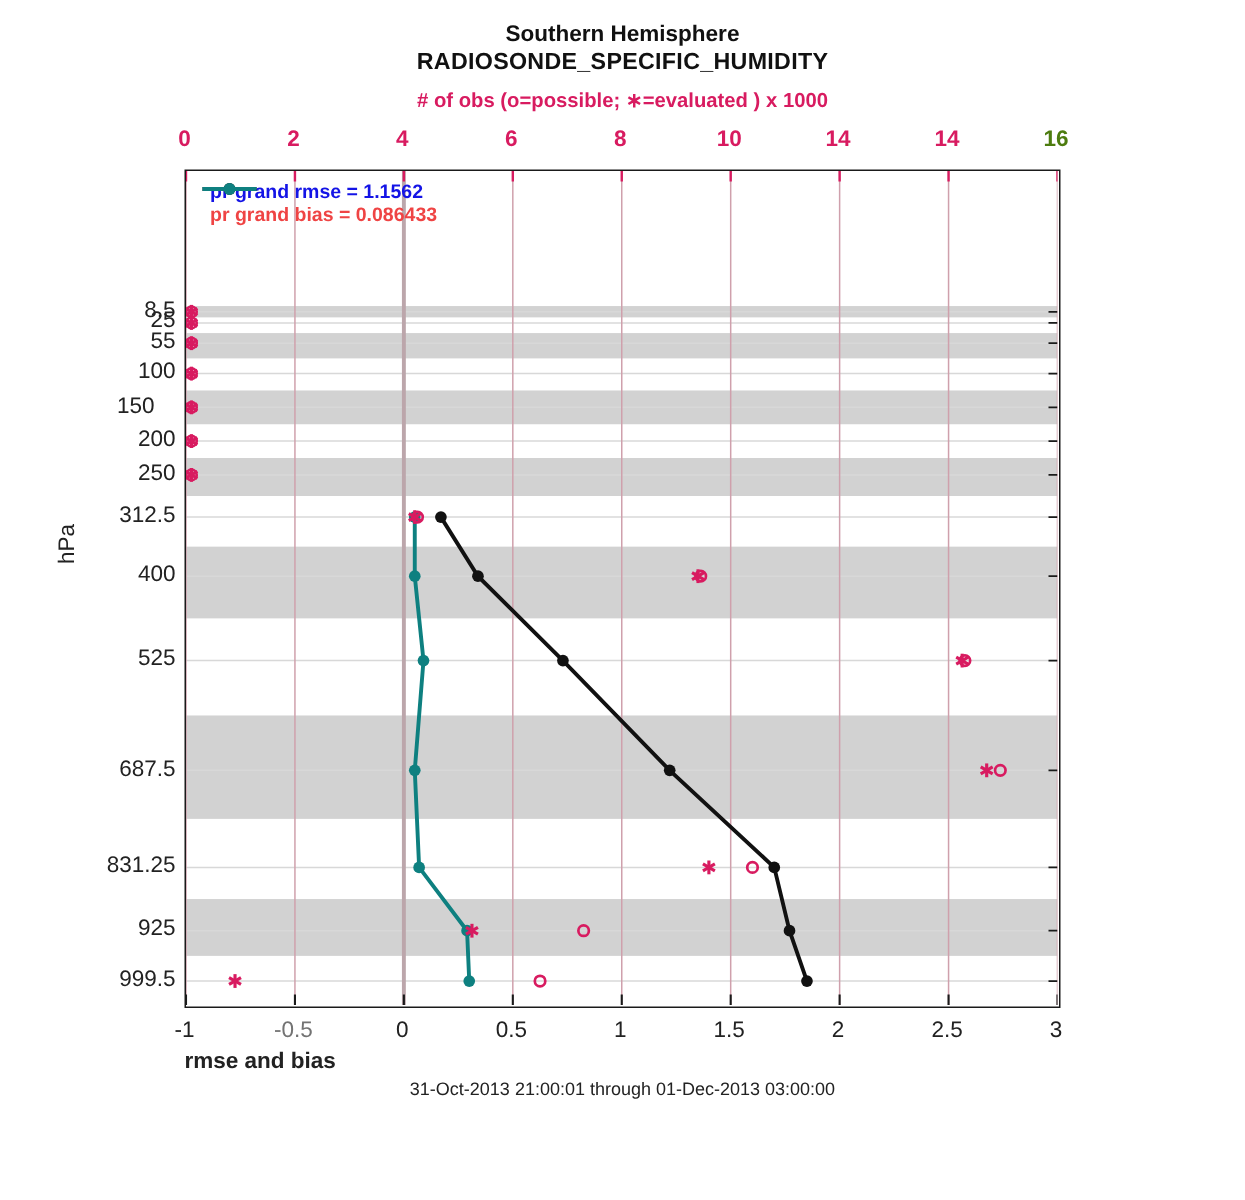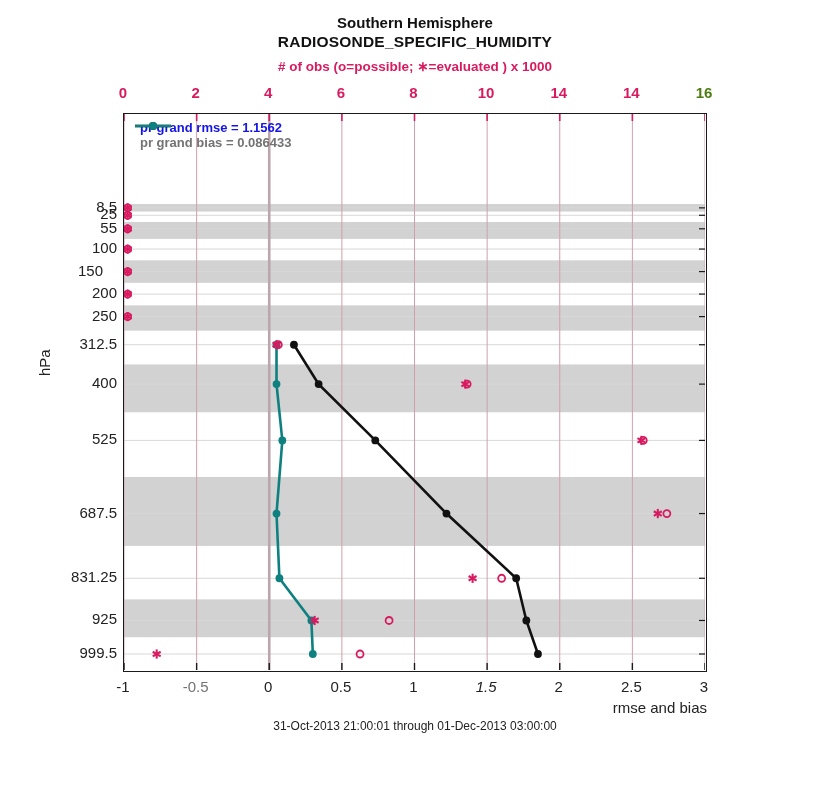--- a/index.html
+++ b/index.html
@@ -10,21 +10,21 @@
   .ttl2{top:33px;left:123px;width:584px;text-align:center;font-size:15.5px;font-weight:bold;color:#111;letter-spacing:.2px;}
   .ttl3{top:58px;left:123px;width:584px;text-align:center;font-size:13.5px;font-weight:bold;}
   .tick-label{font-size:15px;text-align:center;}
   .ytick-label{font-size:15px;text-align:right;color:#222;}
   .plot{left:123px;top:113px;width:584px;height:559px;border:1.6px solid #1a1a1a;box-sizing:border-box;}
   .plot svg{position:absolute;left:0;top:0;}
   .legend{left:10px;top:6px;}
   .legend-row{display:flex;align-items:center;height:15px;}
   .legend-row span{font-size:13px;font-weight:bold;margin-left:6px;white-space:nowrap;}
   .ylab{left:36px;top:376px;font-size:15px;color:#222;transform:rotate(-90deg);transform-origin:left top;}
-  .xlab{top:699px;left:123px;width:584px;text-align:right;font-size:15px;color:#222;}
+  .xlab{top:699px;left:123px;width:584px;text-align:left;font-size:15px;color:#222;font-weight:bold;}
   .date{top:719px;left:63px;width:704px;text-align:center;font-size:12px;color:#222;}
   .footer{top:768px;left:0;width:830px;text-align:center;font-size:8px;color:#222;}
 </style>
 </head>
 <body>
 
 <div class="canvas">
 
   <div class="abs ttl1">Southern Hemisphere</div>
   <div class="abs ttl2">RADIOSONDE_SPECIFIC_HUMIDITY</div>
@@ -180,42 +180,42 @@
           <line id="ls0" x1="1" y1="6" x2="37" y2="6" stroke-width="2.6" stroke="#111111"></line>
           <circle id="lc0" cx="19" cy="6" r="4" fill="#111111"></circle>
         </svg>
         <span id="lt0" style="color: rgb(20, 20, 230);">pr grand rmse = 1.1562</span>
       </div>
       <div class="legend-row">
         <svg width="38" height="12">
           <line id="ls1" x1="1" y1="6" x2="37" y2="6" stroke-width="2.6" stroke="#0E8080"></line>
           <circle id="lc1" cx="19" cy="6" r="4" fill="#0E8080"></circle>
         </svg>
-        <span id="lt1" style="color: #737373;">pr grand bias = 0.086433</span>
+        <span id="lt1" style="color: #ef4444;">pr grand bias = 0.086433</span>
       </div>
     </div>
   </div>
 
   <div class="abs xlab">rmse and bias</div>
   <div class="abs date">31-Oct-2013 21:00:01 through 01-Dec-2013 03:00:00</div>
 <div class="abs tick-label" style="left: 98px; top: 84px; width: 50px; color: rgb(216, 27, 96); font-weight: bold;">0</div>
     <div class="abs tick-label" style="left: 170.625px; top: 84px; width: 50px; color: rgb(216, 27, 96); font-weight: bold;">2</div>
     <div class="abs tick-label" style="left: 243.25px; top: 84px; width: 50px; color: rgb(216, 27, 96); font-weight: bold;">4</div>
     <div class="abs tick-label" style="left: 315.875px; top: 84px; width: 50px; color: rgb(216, 27, 96); font-weight: bold;">6</div>
     <div class="abs tick-label" style="left: 388.5px; top: 84px; width: 50px; color: rgb(216, 27, 96); font-weight: bold;">8</div>
     <div class="abs tick-label" style="left: 461.125px; top: 84px; width: 50px; color: rgb(216, 27, 96); font-weight: bold;">10</div>
     <div class="abs tick-label" style="left: 533.75px; top: 84px; width: 50px; color: rgb(216, 27, 96); font-weight: bold;">14</div>
     <div class="abs tick-label" style="left: 606.375px; top: 84px; width: 50px; color: rgb(216, 27, 96); font-weight: bold;">14</div>
     <div class="abs tick-label" style="left: 679px; top: 84px; width: 50px; color: #4d7c0f; font-weight: bold;">16</div>
     <div class="abs tick-label" style="left: 98px; top: 678px; width: 50px; color: rgb(34, 34, 34);">-1</div>
     <div class="abs tick-label" style="left: 170.625px; top: 678px; width: 50px; color: #737373;">-0.5</div>
     <div class="abs tick-label" style="left: 243.25px; top: 678px; width: 50px; color: rgb(34, 34, 34);">0</div>
     <div class="abs tick-label" style="left: 315.875px; top: 678px; width: 50px; color: rgb(34, 34, 34);">0.5</div>
     <div class="abs tick-label" style="left: 388.5px; top: 678px; width: 50px; color: rgb(34, 34, 34);">1</div>
-    <div class="abs tick-label" style="left: 461.125px; top: 678px; width: 50px; color: rgb(34, 34, 34); font-style: italic;">1.5</div>
+    <div class="abs tick-label" style="left: 461.125px; top: 678px; width: 50px; color: rgb(34, 34, 34);">1.5</div>
     <div class="abs tick-label" style="left: 533.75px; top: 678px; width: 50px; color: rgb(34, 34, 34);">2</div>
     <div class="abs tick-label" style="left: 606.375px; top: 678px; width: 50px; color: rgb(34, 34, 34);">2.5</div>
     <div class="abs tick-label" style="left: 679px; top: 678px; width: 50px; color: rgb(34, 34, 34);">3</div>
     <div class="abs ytick-label" style="left: 27px; top: 197.867px; width: 90px;">8.5</div>
     <div class="abs ytick-label" style="left: 27px; top: 205.296px; width: 90px;">25</div>
     <div class="abs ytick-label" style="left: 27px; top: 218.802px; width: 90px;">55</div>
     <div class="abs ytick-label" style="left: 27px; top: 239.061px; width: 90px;">100</div>
     <div class="abs ytick-label" style="left: 13px; top: 261.571px; width: 90px;">150</div>
     <div class="abs ytick-label" style="left: 27px; top: 284.081px; width: 90px;">200</div>
     <div class="abs ytick-label" style="left: 27px; top: 306.591px; width: 90px;">250</div>

